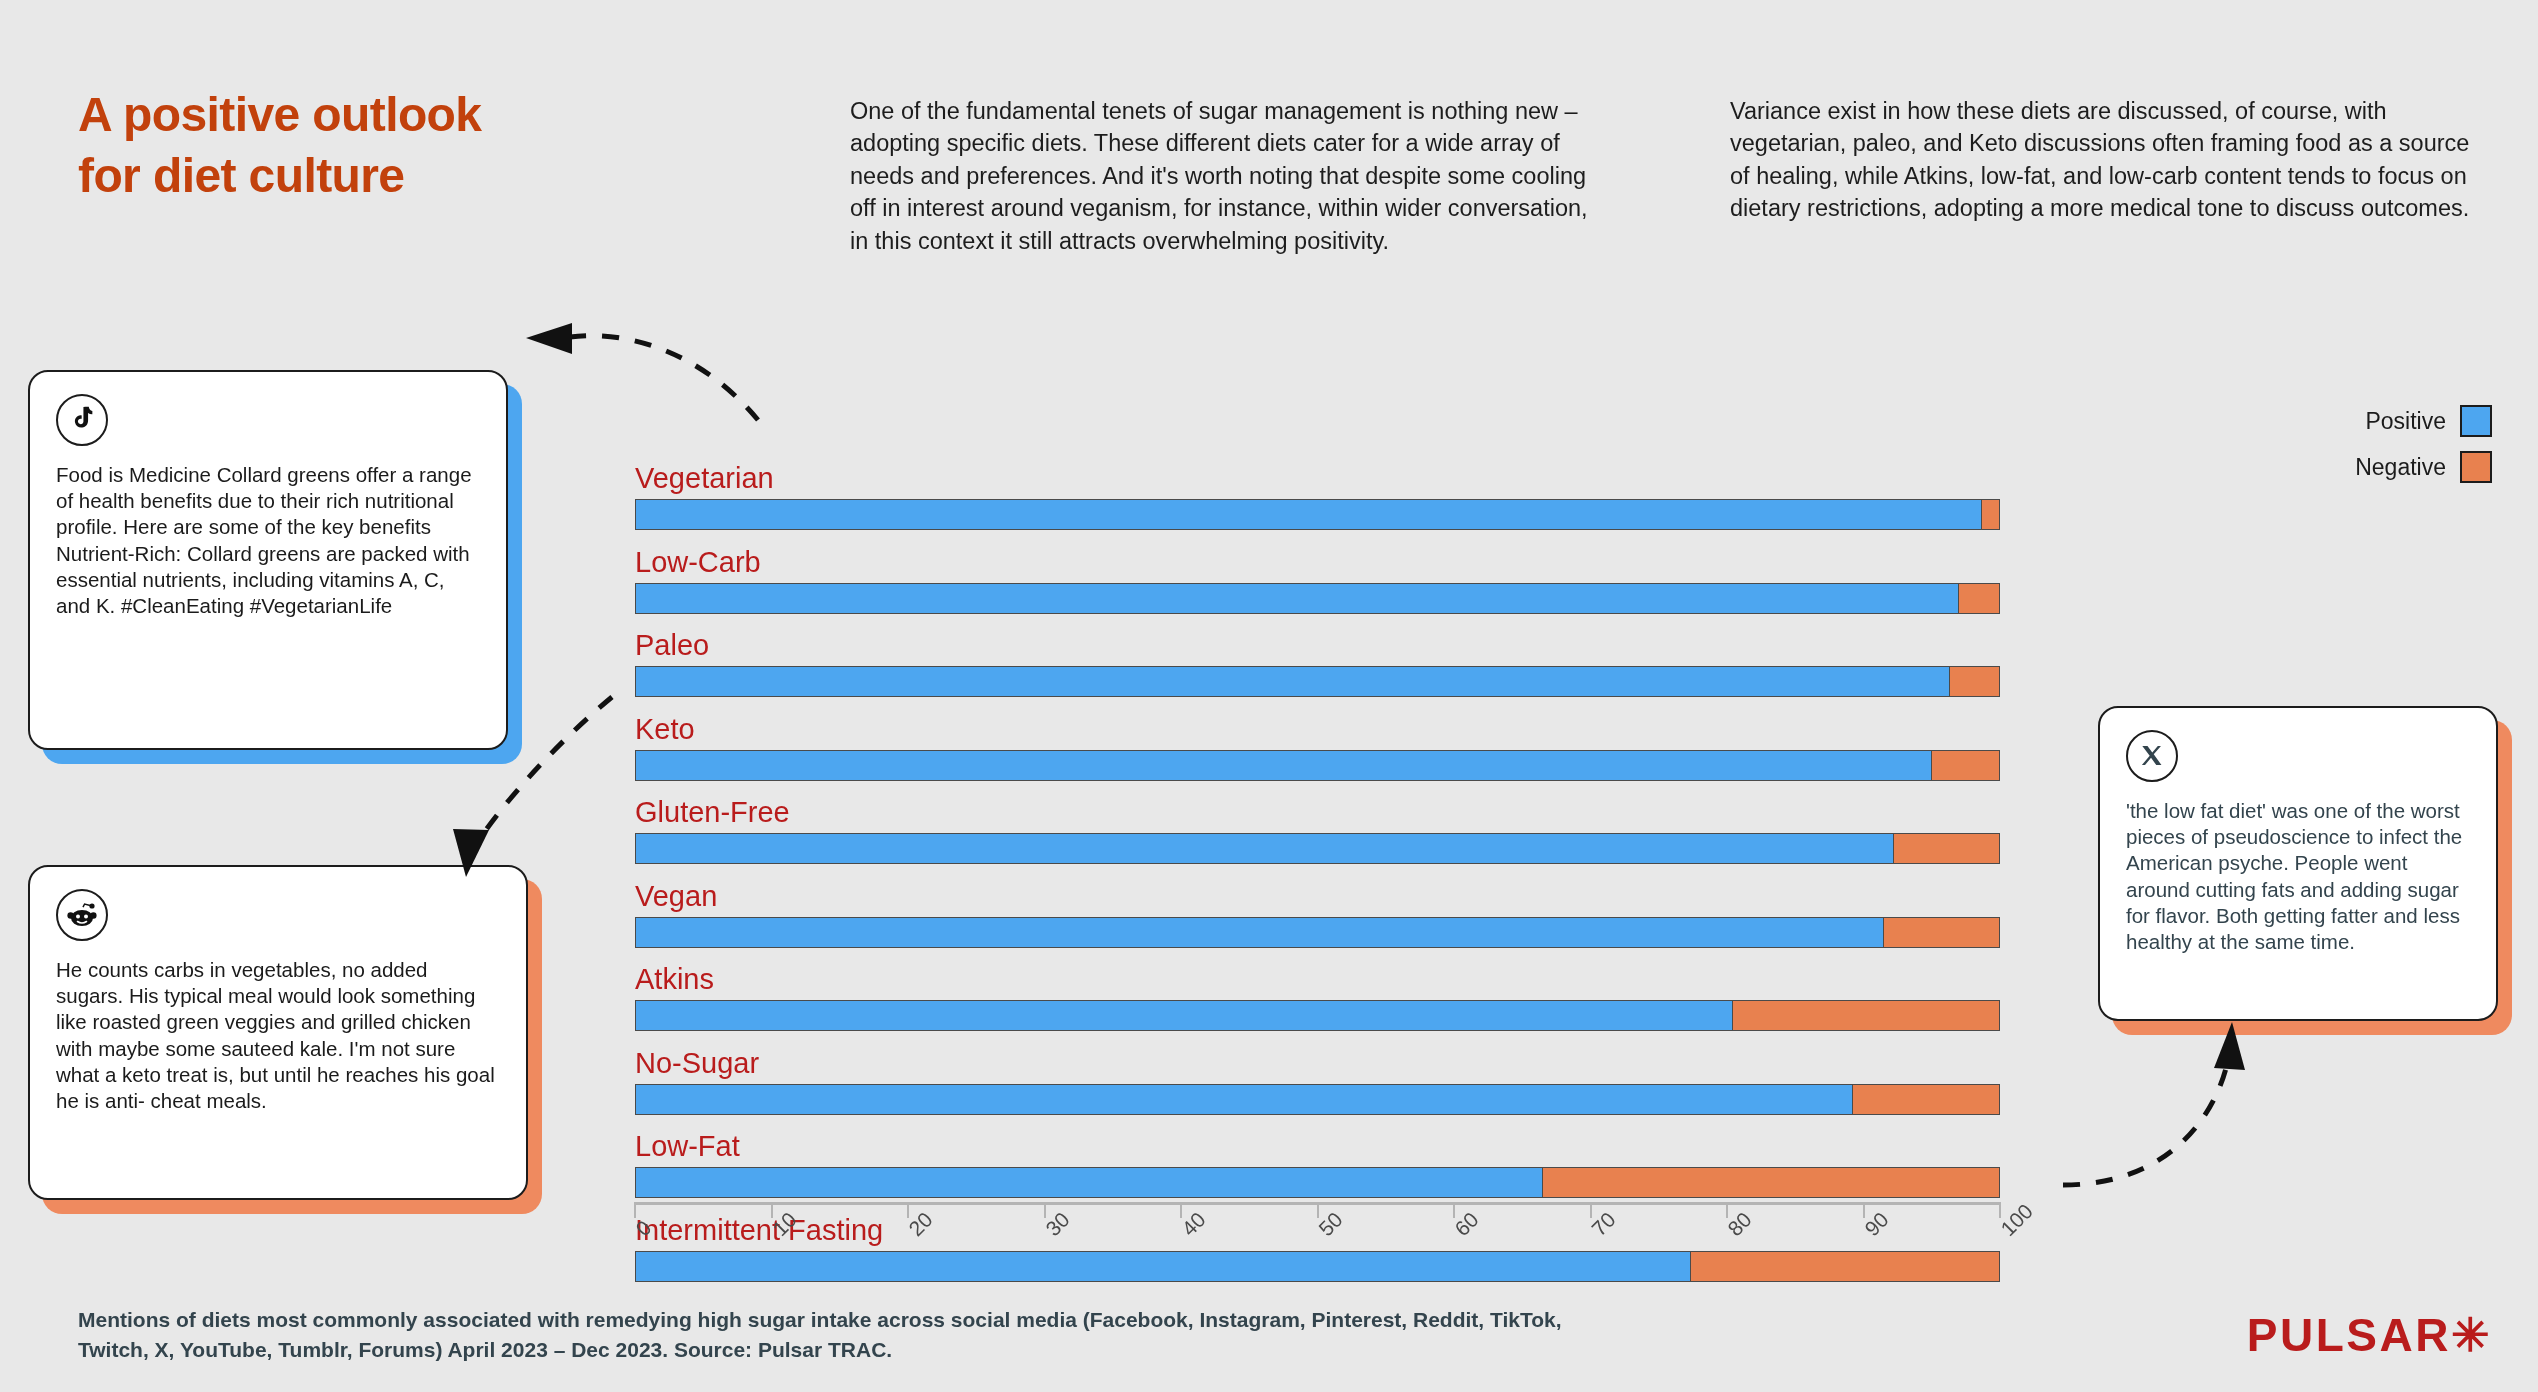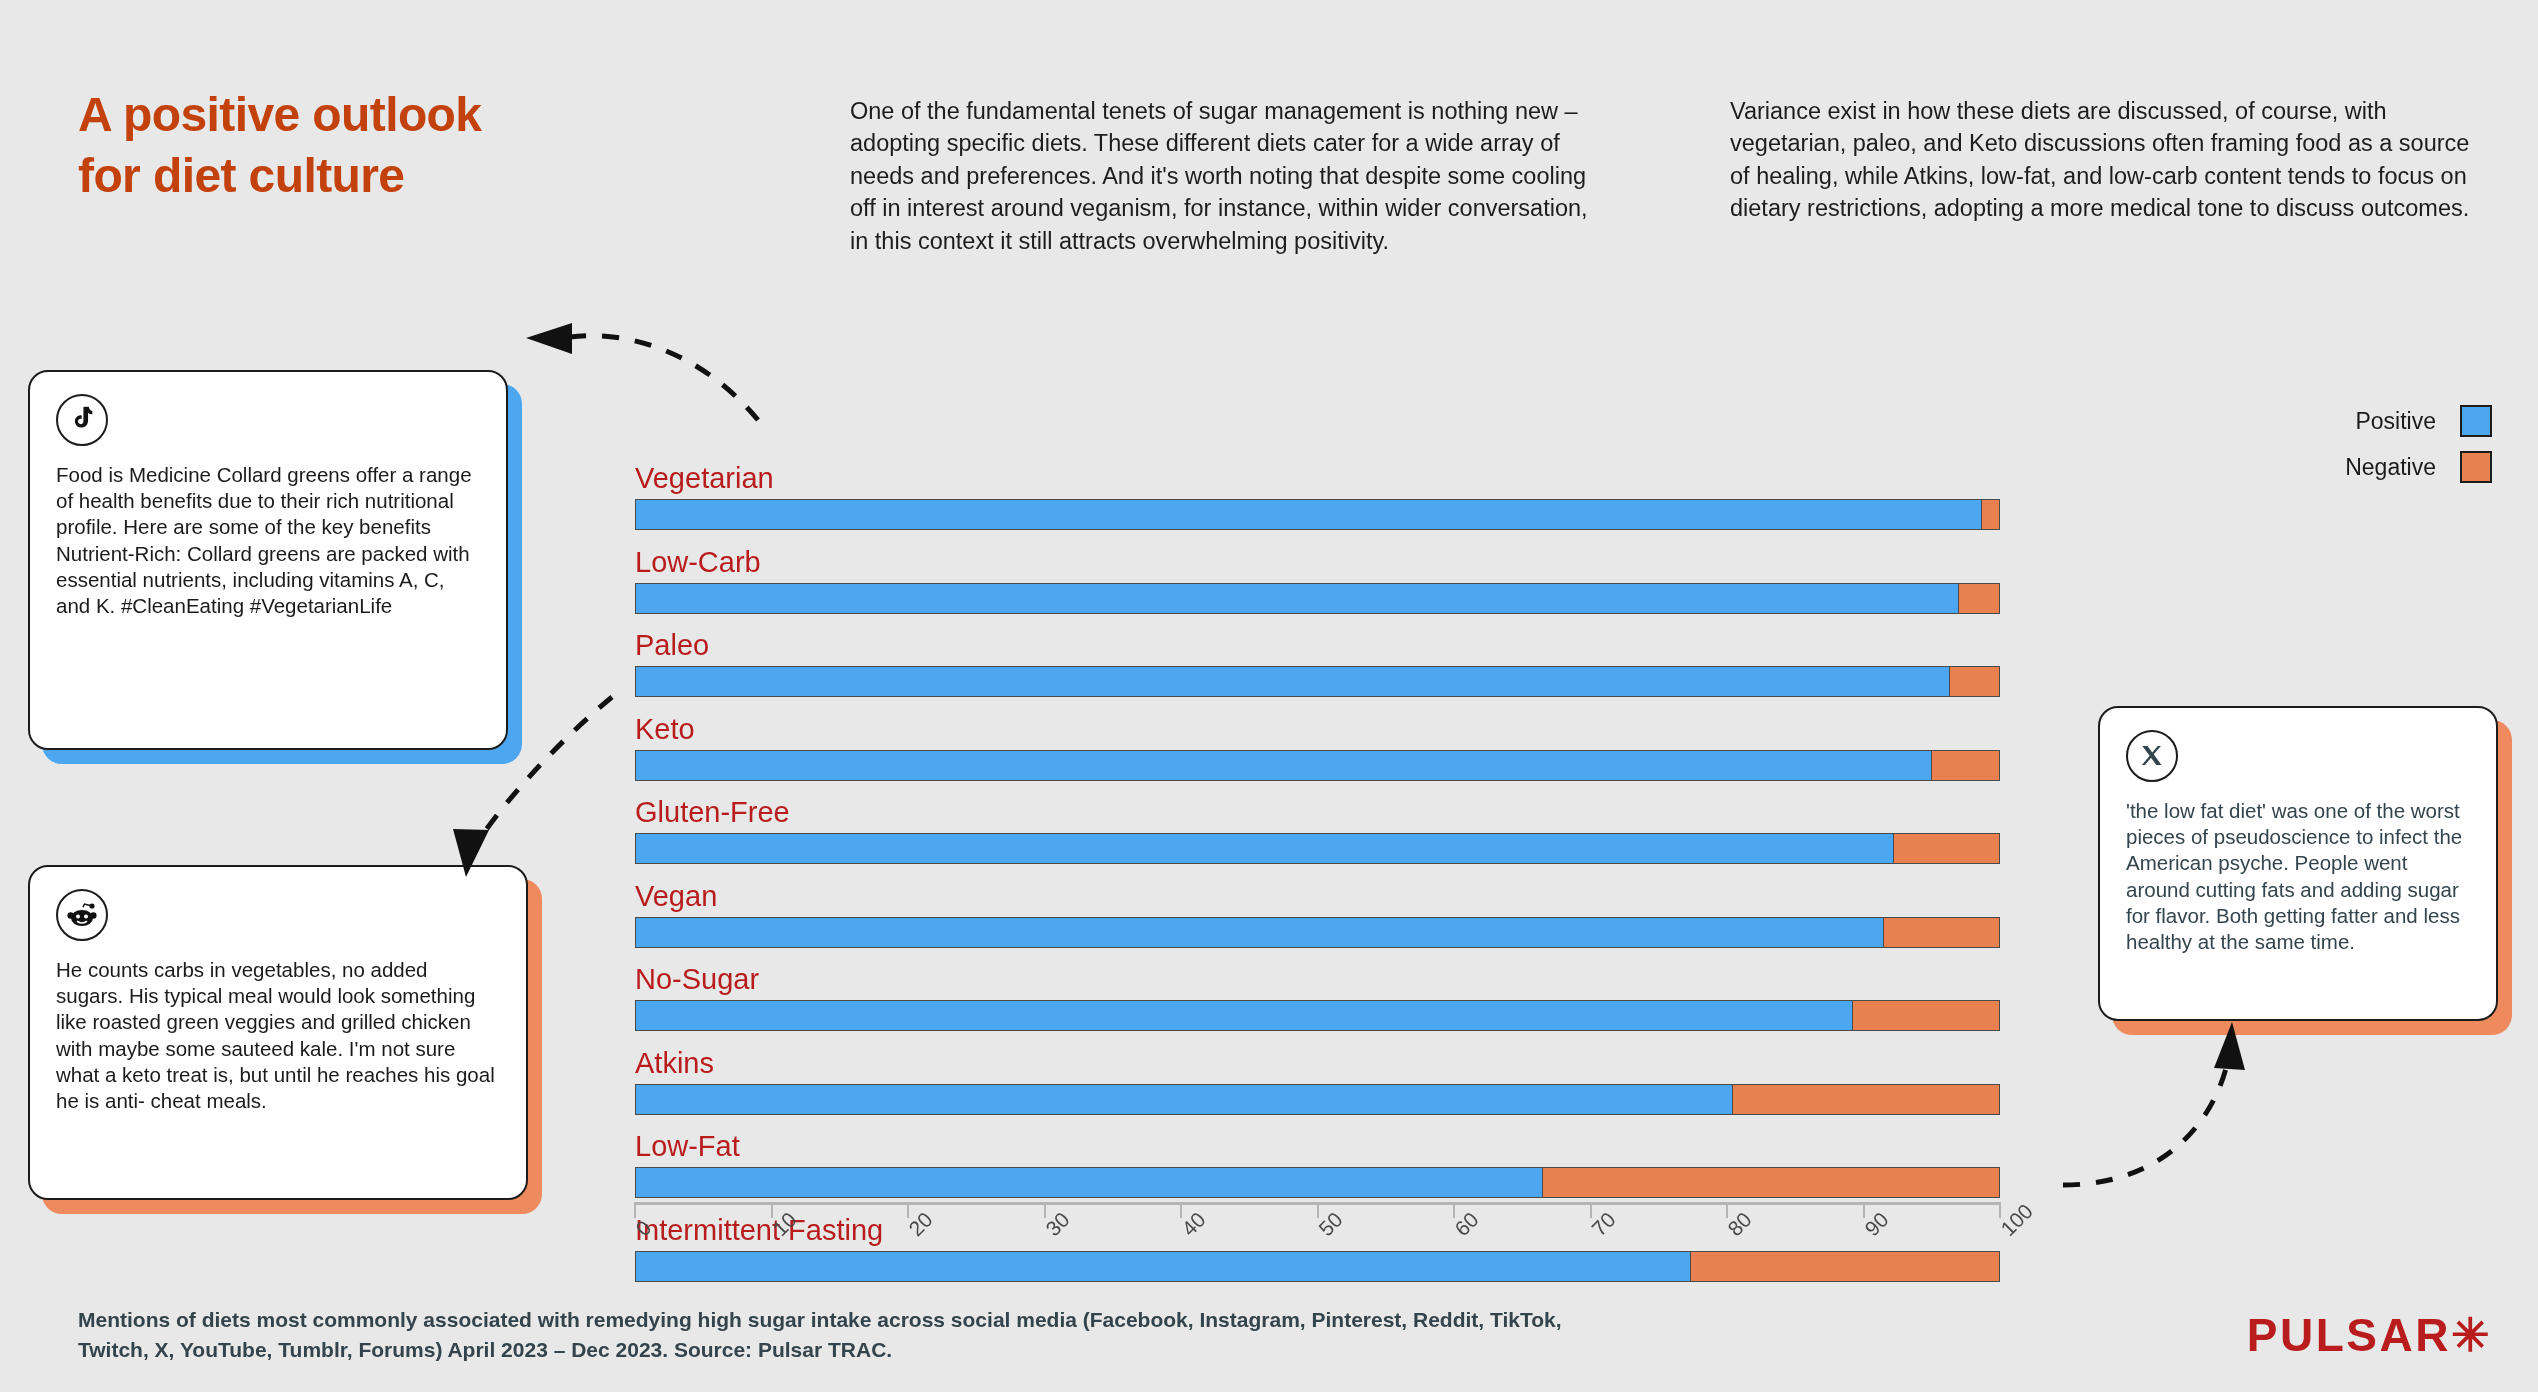--- a/index.html
+++ b/index.html
@@ -49,21 +49,21 @@
   #card-reddit { left:28px; top:865px; width:500px; height:335px; }
   #card-reddit .card-shadow { background:#ef8a5f; }
   #card-x { left:2098px; top:706px; width:400px; height:315px; }
   #card-x .card-shadow { background:#ef8a5f; }
   #card-x .card-text { color:#33444d; }
 
   
   #legend { position:absolute; right:46px; top:405px; text-align:right; }
   .legend-row {
     display:flex; align-items:center; justify-content:flex-end;
-    gap:24px; margin-bottom:14px;
+    gap:14px; margin-bottom:14px;
   }
   .legend-label { font-size:23px; font-weight:500; color:#1b1b1b; }
   .legend-swatch { width:32px; height:32px; border:2.5px solid #1c1c1c; }
 
   
   #chart { position:absolute; left:635px; top:462px; width:1365px; }
   .bar-group { margin-bottom:15.5px; }
   .bar-label { font-size:29px; font-weight:500; color:#b91c1c; margin-bottom:4px; }
   .bar-track {
     position:relative; height:31px; width:100%;
@@ -195,31 +195,31 @@
       </div>
     </div>
     <div class="bar-group">
       <div class="bar-label">Vegan</div>
       <div class="bar-track">
         <div class="bar-seg pos" style="width: 91.5%; background: rgb(77, 166, 240);"></div>
         <div class="bar-seg neg" style="width: 8.5%; background: rgb(232, 129, 79);"></div>
       </div>
     </div>
     <div class="bar-group">
+      <div class="bar-label">Atkins</div>
+      <div class="bar-track">
+        <div class="bar-seg pos" style="width: 80.4%; background: rgb(77, 166, 240);"></div>
+        <div class="bar-seg neg" style="width: 19.6%; background: rgb(232, 129, 79);"></div>
+      </div>
+    </div>
+    <div class="bar-group">
       <div class="bar-label">No-Sugar</div>
       <div class="bar-track">
         <div class="bar-seg pos" style="width: 89.2%; background: rgb(77, 166, 240);"></div>
         <div class="bar-seg neg" style="width: 10.8%; background: rgb(232, 129, 79);"></div>
-      </div>
-    </div>
-    <div class="bar-group">
-      <div class="bar-label">Atkins</div>
-      <div class="bar-track">
-        <div class="bar-seg pos" style="width: 80.4%; background: rgb(77, 166, 240);"></div>
-        <div class="bar-seg neg" style="width: 19.6%; background: rgb(232, 129, 79);"></div>
       </div>
     </div>
     <div class="bar-group">
       <div class="bar-label">Low-Fat</div>
       <div class="bar-track">
         <div class="bar-seg pos" style="width: 66.5%; background: rgb(77, 166, 240);"></div>
         <div class="bar-seg neg" style="width: 33.5%; background: rgb(232, 129, 79);"></div>
       </div>
     </div>
     <div class="bar-group">

